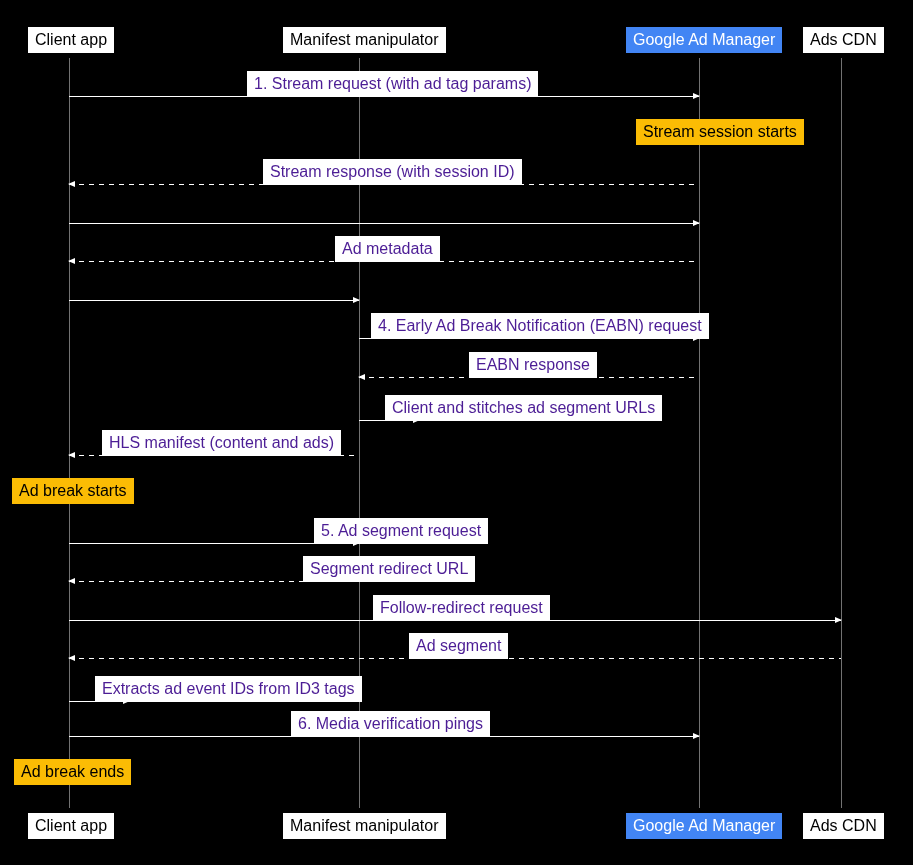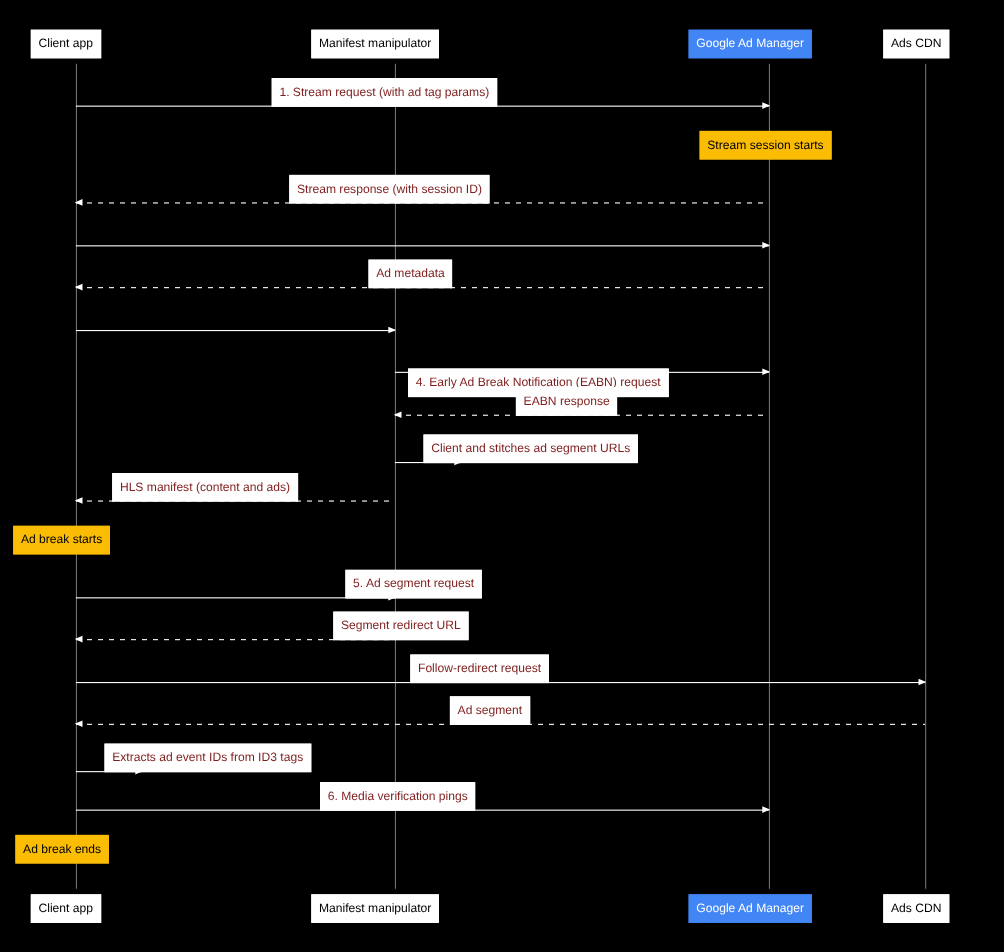--- a/index.html
+++ b/index.html
@@ -21,42 +21,42 @@
     height: 865px;
   }
   .lifeline {
     position: absolute;
     width: 1px;
     background: #d0d0d0;
     opacity: 0.55;
   }
   .node {
     position: absolute;
-    font-size: 11px;
+    font-size: 16px;
     line-height: 18px;
     white-space: nowrap;
     padding: 3px 6px;
     box-sizing: border-box;
   }
   
   .actor {
     background: #ffffff;
     color: #000000;
     border: 1px solid #ffffff;
   }
   
   .actor-accent {
     background: #4285f4;
     color: #ffffff;
     border: 1px solid #4285f4;
   }
   
   .msg {
     background: #ffffff;
-    color: #7f1d1d;
+    color: #4c1d95;
     border: 1px solid #ffffff;
   }
   
   .note {
     background: #fbbc04;
     color: #000000;
     border: 1px solid #fbbc04;
   }
   .arrow {
     position: absolute;
@@ -110,21 +110,21 @@
     <div class="node actor" style="top: 27px; left: 283px;">Manifest manipulator</div>
     <div class="node actor-accent" style="top: 27px; left: 626px;">Google Ad Manager</div>
     <div class="node actor" style="top: 27px; left: 803px;">Ads CDN</div>
     <div class="node actor" style="top: 813px; left: 28px;">Client app</div>
     <div class="node actor" style="top: 813px; left: 283px;">Manifest manipulator</div>
     <div class="node actor-accent" style="top: 813px; left: 626px;">Google Ad Manager</div>
     <div class="node actor" style="top: 813px; left: 803px;">Ads CDN</div>
     <div class="node msg" style="top: 71px; left: 247px;">1. Stream request (with ad tag params)</div>
     <div class="node msg" style="top: 159px; left: 263px;">Stream response (with session ID)</div>
     <div class="node msg" style="top: 236px; left: 335px;">Ad metadata</div>
-    <div class="node msg" style="top: 313px; left: 371px; margin-top: 22px;">4. Early Ad Break Notification (EABN) request</div>
+    <div class="node msg" style="top: 313px; left: 371px;">4. Early Ad Break Notification (EABN) request</div>
     <div class="node msg" style="top: 352px; left: 469px;">EABN response</div>
     <div class="node msg" style="top: 395px; left: 385px;">Client and stitches ad segment URLs</div>
     <div class="node msg" style="top: 430px; left: 102px;">HLS manifest (content and ads)</div>
     <div class="node msg" style="top: 518px; left: 302px; margin-left: 12px;">5. Ad segment request</div>
     <div class="node msg" style="top: 556px; left: 303px;">Segment redirect URL</div>
     <div class="node msg" style="top: 595px; left: 373px; text-align: right;">Follow-redirect request</div>
     <div class="node msg" style="top: 633px; left: 409px;">Ad segment</div>
     <div class="node msg" style="top: 676px; left: 95px;">Extracts ad event IDs from ID3 tags</div>
     <div class="node msg" style="top: 711px; left: 291px;">6. Media verification pings</div>
     <div class="node note" style="top: 119px; left: 620px; margin-left: 16px;">Stream session starts</div>

